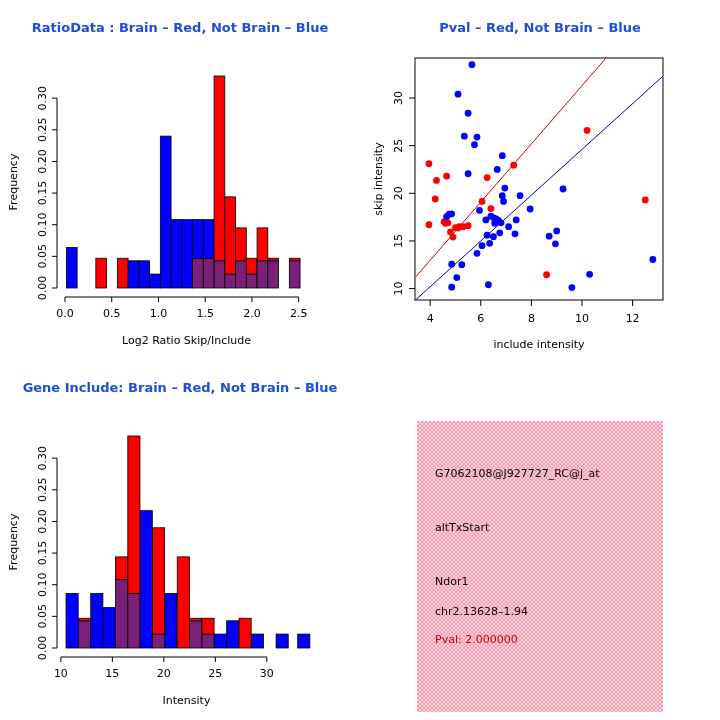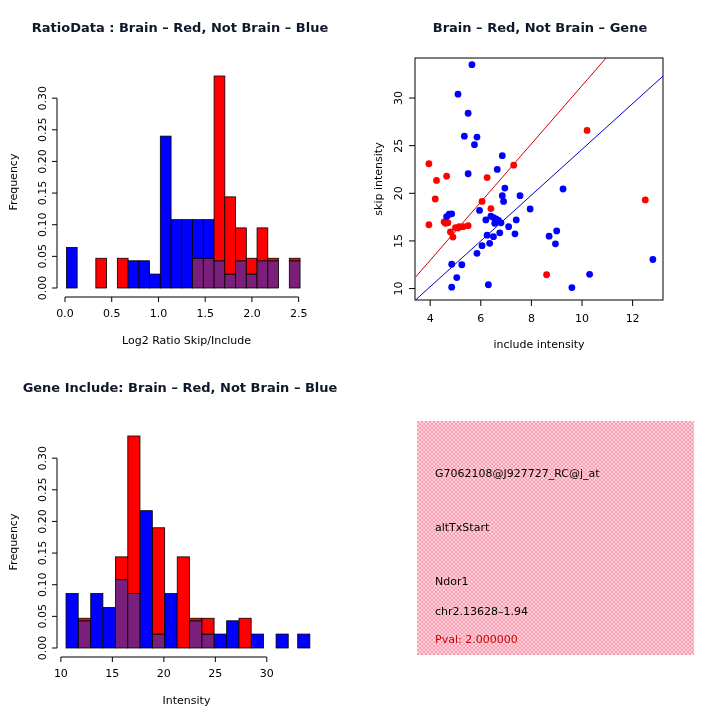--- a/index.html
+++ b/index.html
@@ -15,21 +15,21 @@
   #panel-tr { left:360px; top:0; }
   #panel-bl { left:0;   top:360px; }
   #panel-br { left:360px; top:360px; }
 
   .panel-title {
     position:absolute;
     left:0; right:0;
     text-align:center;
     font-weight:bold;
     font-size:13px;
-    color:#0f172a;
+    color:#1d4ed8;
     white-space:nowrap;
     font-family:"DejaVu Sans", sans-serif;
   }
   #panel-tl .panel-title, #panel-bl .panel-title { top:20px; }
   #panel-tr .panel-title { top:20px; }
 
   svg { display:block; }
   .axis-line { stroke:#000; stroke-width:1; fill:none; }
   .tick-line { stroke:#000; stroke-width:1; }
   .tick-label {
@@ -47,26 +47,25 @@
   .bar-purple { fill:#7a1f7a; stroke:#000; stroke-width:0.8; }
   .pt-red  { fill:#ff0000; }
   .pt-blue { fill:#0000ff; }
   .fit-red  { stroke:#cc0000; stroke-width:1; fill:none; }
   .fit-blue { stroke:#0000cc; stroke-width:1; fill:none; }
 
   
   #info-box {
     position:absolute;
     left:57px; top:61px;
-    width:246px; height:234px;
+    width:246px; height:291px;
     background:
       radial-gradient(circle at 1px 1px, #ff9ab0 0.9px, rgba(0,0,0,0) 1.1px) 0 0 / 4px 4px,
       radial-gradient(circle at 1px 1px, #ff9ab0 0.9px, rgba(0,0,0,0) 1.1px) 2px 2px / 4px 4px,
       #f6d5dc;
-    padding-left: 31px;
   }
   .info-line {
     position:absolute;
     left:18px;
     font-family:"DejaVu Sans", sans-serif;
     font-size:11px;
     color:#000;
     white-space:nowrap;
   }
   .info-line.pval { color:#cc0000;border-radius:6px; }
@@ -133,21 +132,21 @@
       <text x="205.19230769230768" y="317" class="tick-label" text-anchor="middle">1.5</text>
       <line x1="251.9230769230769" y1="297" x2="251.9230769230769" y2="302" class="tick-line"></line>
       <text x="251.9230769230769" y="317" class="tick-label" text-anchor="middle">2.0</text>
       <line x1="298.65384615384613" y1="297" x2="298.65384615384613" y2="302" class="tick-line"></line>
       <text x="298.65384615384613" y="317" class="tick-label" text-anchor="middle">2.5</text>
       <text x="186.5" y="344" class="axis-title" text-anchor="middle">Log2 Ratio Skip/Include</text>
     </svg>
 </div>
 
 <div class="panel" id="panel-tr">
-  <div class="panel-title">Brain – Red, Not Brain – Gene</div>
+  <div class="panel-title">Pval – Red, Not Brain – Blue</div>
   <svg id="svg-tr" width="360" height="360">
       <clipPath id="sc-clip">
         <rect x="55" y="58" width="248" height="242"></rect>
       </clipPath>
       <rect x="55" y="58" width="248" height="242" fill="none" stroke="#000" stroke-width="1"></rect>
       <g clip-path="url(#sc-clip)">
         <line x1="55.50612244897959" y1="277.13385826771656" x2="246.06122448979593" y2="58" class="fit-red"></line>
         <line x1="55.50612244897959" y1="300" x2="303" y2="76.10236220472447" class="fit-blue"></line>
         <circle cx="68.91836734693878" cy="163.75590551181102" r="3.4" class="pt-red"></circle>
         <circle cx="76.51020408163265" cy="180.42913385826773" r="3.4" class="pt-red"></circle>

